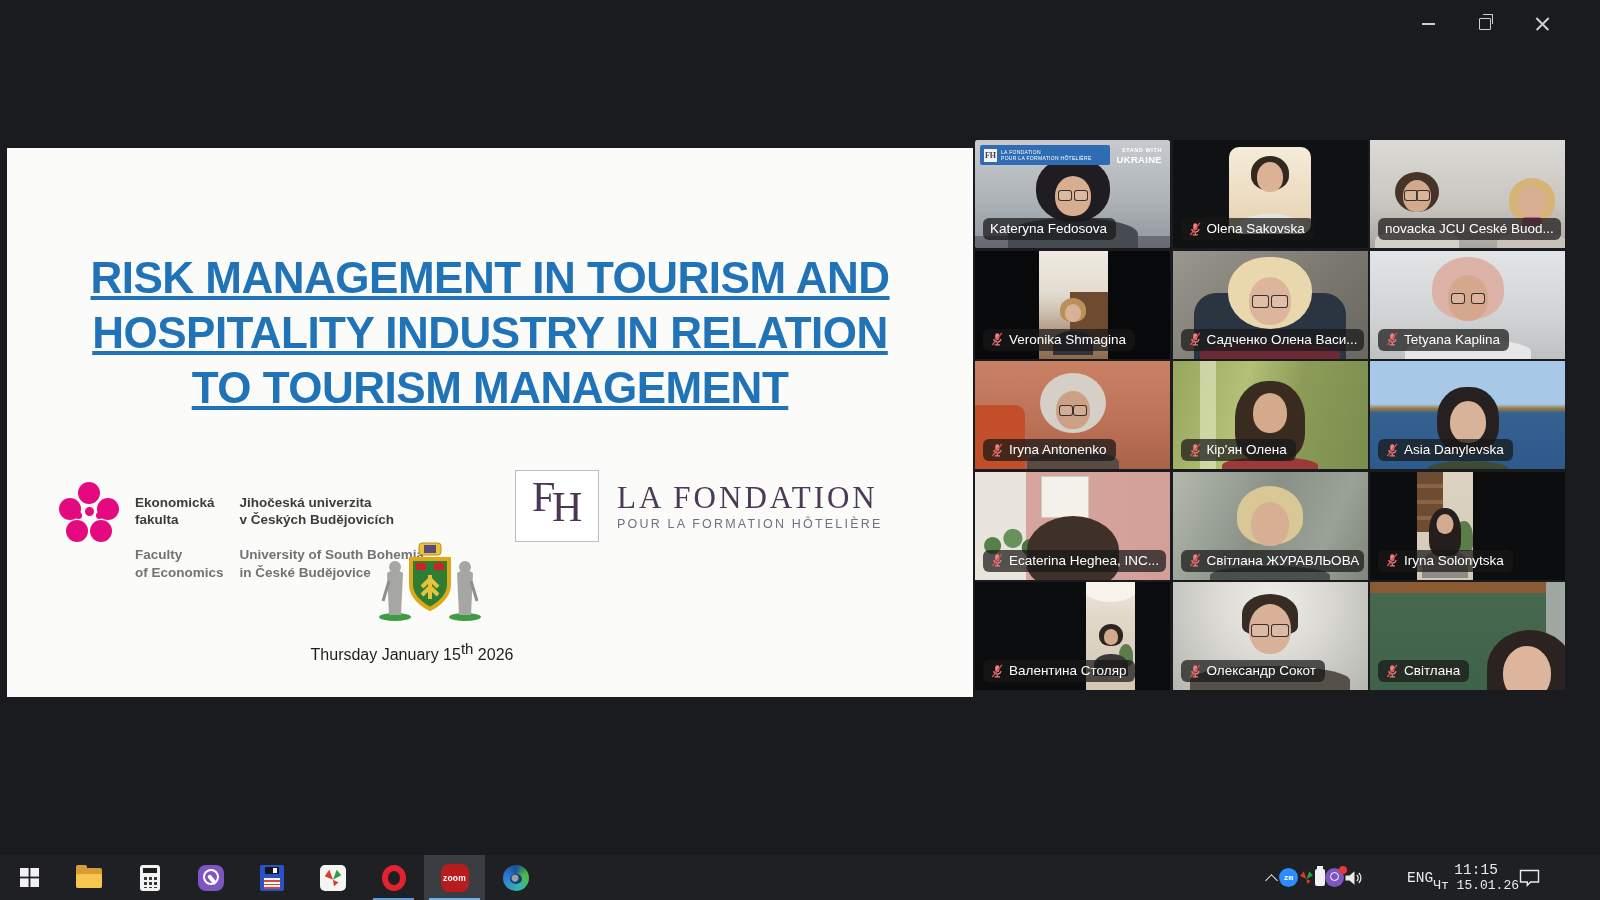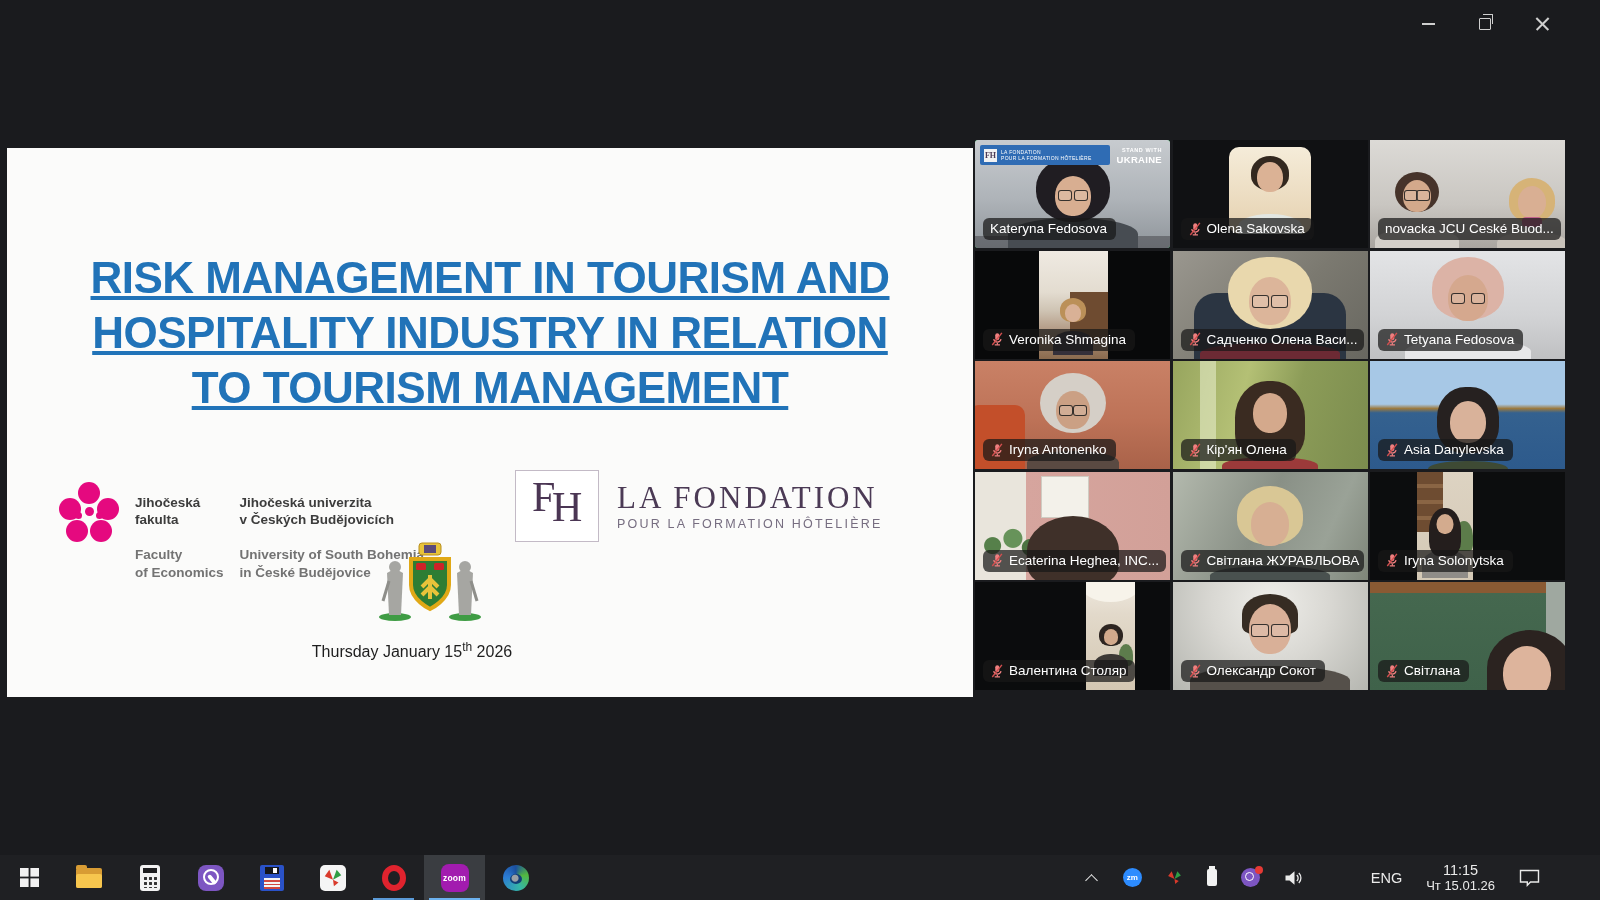--- a/index.html
+++ b/index.html
@@ -45,21 +45,21 @@
   .fh-box{width:82px;height:70px;border:1px solid #c3bac6;background:#fff;position:relative;
     font-family:"Liberation Serif","DejaVu Serif",serif;color:#4b3654;}
   .fh-box .f{position:absolute;left:16px;top:2px;font-size:42px;}
   .fh-box .h{position:absolute;left:36px;top:12px;font-size:42px;}
   .fh-text{margin-left:18px;margin-top:12px;}
   .fh1{font-family:"Liberation Serif","DejaVu Serif",serif;font-size:31px;letter-spacing:3px;color:#4b3a55;line-height:32px;}
   .fh2{font-size:12.5px;letter-spacing:2.2px;color:#766d80;margin-top:3px;}
   .arms{position:absolute;left:368px;top:393px;}
   .slide-date{position:absolute;top:492px;left:255px;width:300px;text-align:center;
     font-size:16px;color:#1e1e1e;font-weight:500;}
-  .slide-date sup{font-size:12px;}
+  .slide-date sup{font-size:15px;}
 
   
   .grid{position:absolute;left:975px;top:140px;width:590px;display:grid;
     grid-template-columns:repeat(3,195px);grid-auto-rows:108px;gap:2.5px;}
   .tile{position:relative;background:#0f1012;overflow:hidden;}
   .tile.speaking{outline:2.5px solid #2bd15e;outline-offset:-2.5px;border-radius:3px;padding-left:40px;}
   .vid{position:absolute;inset:0;}
   .fig{position:absolute;inset:0;}
   .fig .body{position:absolute;left:50%;transform:translateX(-50%);bottom:-4px;width:118px;height:40px;border-radius:48% 48% 0 0;z-index:2;}
   .fig .hair{position:absolute;left:50%;transform:translateX(-50%);top:16px;width:62px;height:56px;border-radius:50% 50% 42% 42%;z-index:3;}
@@ -214,28 +214,28 @@
   .ic-viber{width:26px;height:26px;background:#7d56c2;border-radius:8px;position:relative;display:block;}
   .ic-viber::before{content:'';position:absolute;left:5px;top:4px;width:12px;height:12px;border:2px solid #fff;border-radius:50%;}
   .ic-viber::after{content:'';position:absolute;left:12px;top:9px;width:4px;height:11px;background:#fff;border-radius:2px;transform:rotate(-40deg);}
   .ic-floppy{width:24px;height:26px;background:#2a52c8;border-radius:2px;position:relative;display:block;overflow:hidden;}
   .ic-floppy::before{content:'';position:absolute;top:2px;left:5px;width:14px;height:7px;background:#15161a;}
   .ic-floppy::after{content:'';position:absolute;left:4px;right:4px;bottom:2px;height:11px;
     background:repeating-linear-gradient(180deg,#f4f4f4 0 2.2px,#d2473f 2.2px 3.6px);}
   .ic-floppy .f-slider{position:absolute;top:3px;right:7px;width:4px;height:5px;background:#fff;z-index:2;}
   .ic-fan{width:26px;height:26px;background:#f5f5f5;border-radius:5px;display:flex;align-items:center;justify-content:center;}
   .ic-opera{width:24px;height:26px;border:6px solid #e0232e;border-radius:50%;box-sizing:border-box;display:block;}
-  .ic-zoom{width:28px;height:28px;background:#a21caf;border-radius:8px;color:#fff;font-size:8.5px;font-weight:700;
+  .ic-zoom{width:28px;height:28px;background:#b91c1c;border-radius:8px;color:#fff;font-size:8.5px;font-weight:700;
     display:flex;align-items:center;justify-content:center;letter-spacing:.2px;}
   .ic-edge{width:26px;height:26px;border-radius:50%;position:relative;display:block;
     background:conic-gradient(from 160deg at 50% 45%,#35b7a7,#2c7cd4 30%,#1b4f9e 55%,#53b83f 78%,#35b7a7);}
   .ic-edge::before{content:'';position:absolute;left:7px;top:9px;width:12px;height:10px;border-radius:50%;
     background:radial-gradient(circle at 42% 42%,#9aa0a6 0 3px,#123f77 4px);}
 
-  .tb-tray{display:flex;align-items:center;gap:24px;margin-right:60px;height:100%;}
+  .tb-tray{display:flex;align-items:center;gap:0;margin-right:60px;height:100%;font-family:Liberation Mono, monospace;}
   .tray-item{display:flex;align-items:center;justify-content:center;color:#eaeaea;}
   .chev{width:14px;height:14px;position:relative;}
   .chev::before{content:'';position:absolute;left:2px;top:5px;width:8px;height:8px;
     border-left:1.9px solid #e8e8e8;border-top:1.9px solid #e8e8e8;transform:rotate(45deg);}
   .ic-zm{width:19px;height:19px;background:#2d8cff;border-radius:50%;color:#fff;font-size:8px;font-weight:700;}
   .ic-usb{width:10px;height:17px;background:#f2f2f2;border-radius:2px;position:relative;}
   .ic-usb::before{content:'';position:absolute;top:-3px;left:2px;width:6px;height:3px;background:#f2f2f2;}
   .ic-viber-sm{width:19px;height:19px;background:#7d56c2;border-radius:50%;position:relative;}
   .ic-viber-sm::before{content:'';position:absolute;left:4.5px;top:4px;width:7px;height:7px;border:1.6px solid #fff;border-radius:50%;}
   .ic-viber-sm .dot{position:absolute;top:-2px;right:-3px;width:8px;height:8px;background:#e53935;border-radius:50%;}
@@ -271,21 +271,21 @@
       <i class="c1"></i>
         <i class="c2"></i>
         <i class="c3"></i>
         <i class="c4"></i>
         <i class="c5"></i>
       <i class="s1"></i>
         <i class="s2"></i>
         <i class="s3"></i>
     </div>
     <div class="eco-col">
-      <div class="cz">Jihočeská
+      <div class="cz">Ekonomická
 fakulta</div>
       <div class="en">Faculty
 of Economics</div>
     </div>
     <div class="eco-col">
       <div class="cz">Jihočeská univerzita
 v Českých Budějovicích</div>
       <div class="en">University of South Bohemia
 in České Budějovice</div>
     </div>
@@ -449,21 +449,21 @@
       </div>
     </div>
     <div class="tag">
       <svg class="mic" width="14" height="14" viewBox="0 0 16 16">
           <rect x="6" y="1.5" width="4.6" height="8" rx="2.3" fill="#ef8080"></rect>
           <path d="M4.2 8.2a4.3 4.3 0 0 0 8.4 0" stroke="#ef8080" stroke-width="1.4" fill="none"></path>
           <line x1="8.4" y1="12.6" x2="8.4" y2="14.6" stroke="#ef8080" stroke-width="1.4"></line>
           <line x1="5.4" y1="14.6" x2="11.4" y2="14.6" stroke="#ef8080" stroke-width="1.4"></line>
           <line x1="13.6" y1="1" x2="2.6" y2="14.8" stroke="#d34f4f" stroke-width="1.6"></line>
         </svg>
-      <span class="nm">Tetyana Fedosova</span>
+      <span class="nm">Tetyana Kaplina</span>
     </div>
   </div>
 
   <div class="tile v6">
     <div class="vid">
       <div class="fig">
         <div class="body"></div>
           <div class="hair"></div>
           <div class="face"></div>
           <div class="glasses"></div>

